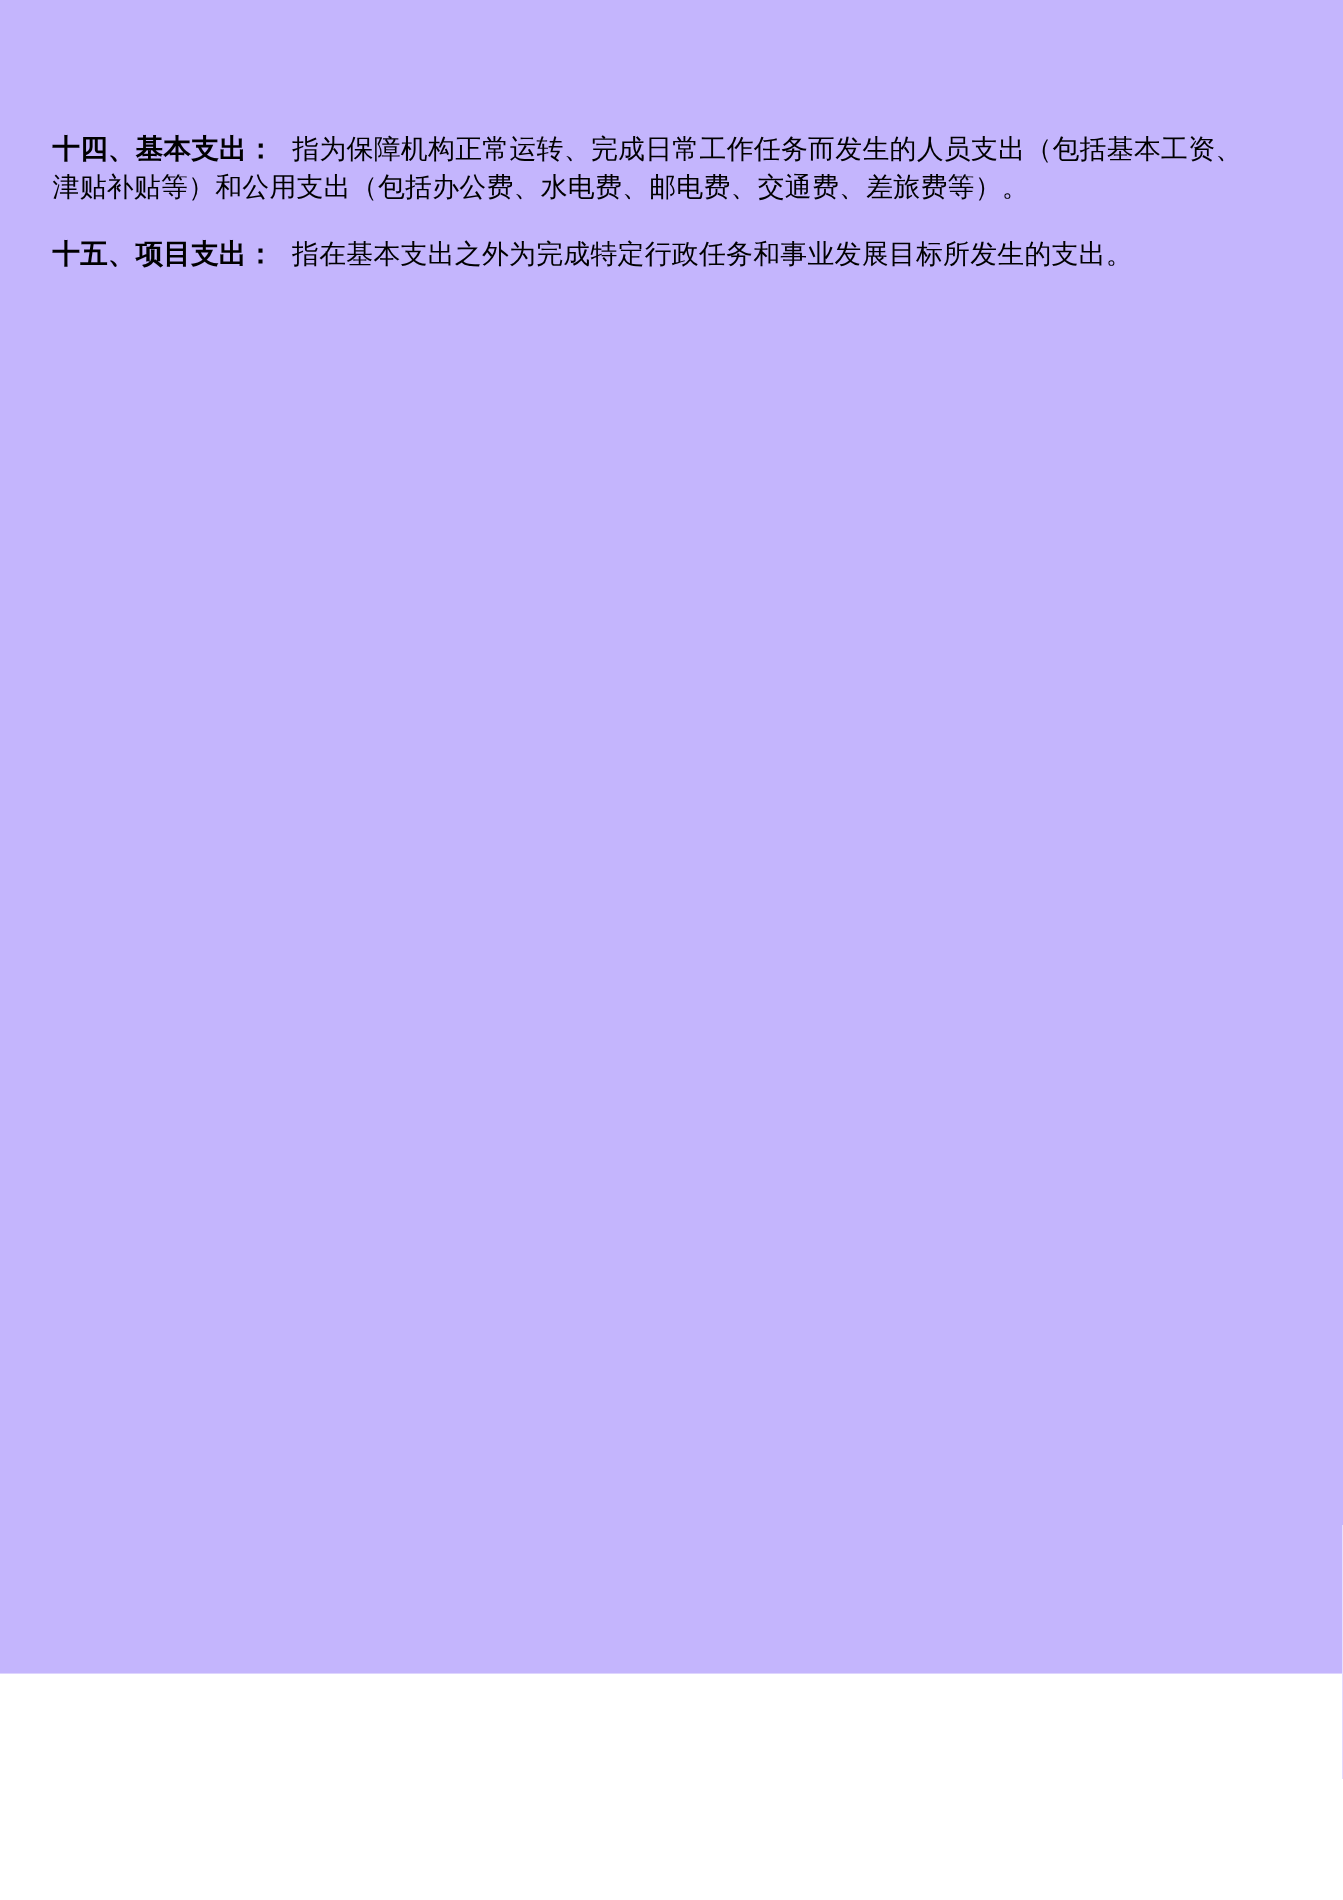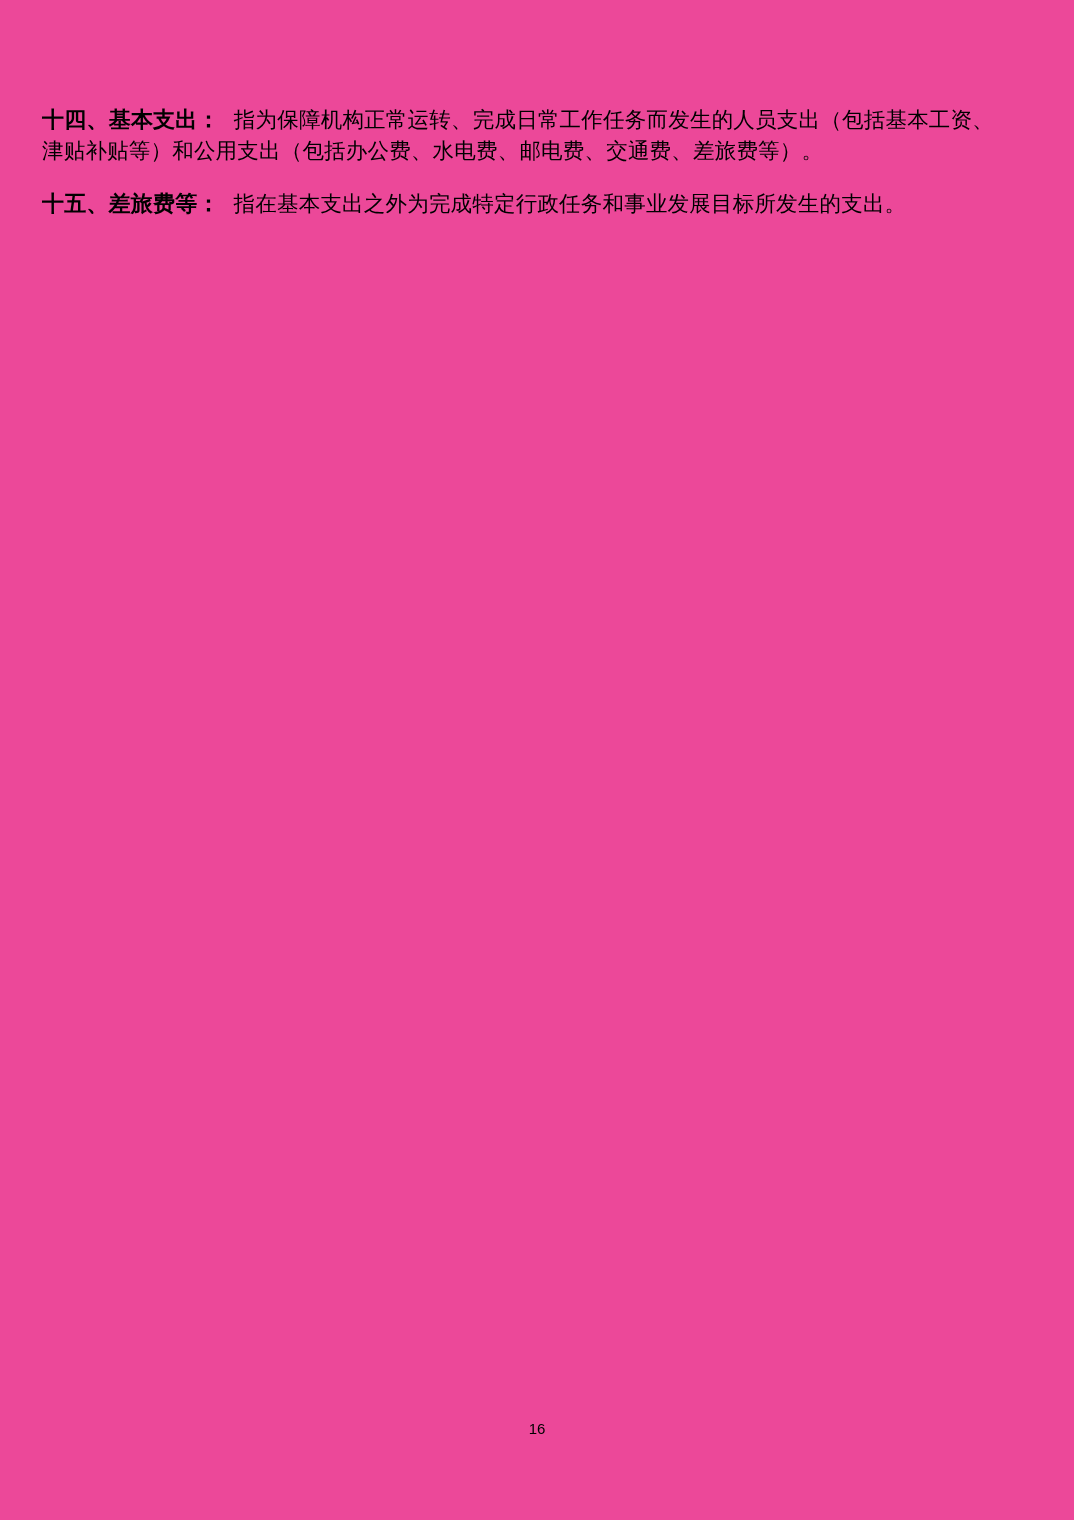--- a/index.html
+++ b/index.html
@@ -3,22 +3,22 @@
 <meta charset="utf-8">
 <style>
   html, body {
     margin: 0;
     padding: 0;
     background: #ffffff;
   }
   .page {
     position: relative;
     width: 1074px;
-    height: 1520px;
-    background: #ec4899;
+    height: 1339px;
+    background: #c4b5fd;
     box-sizing: border-box;
     font-family: "DejaVu Sans", "Liberation Sans", sans-serif;
     color: #000000;
     overflow: hidden;
   }
   .content {
     position: absolute;
     left: 42px;
     top: 104px;
     width: 952px;
@@ -55,21 +55,21 @@
 
 <div class="page">
 
   <div class="content">
 
     <p class="para p1">
       <span class="lead">十四、基本支出：</span><span class="gap"></span><span>指为保障机构正常运转、完成日常工作任务而发生的人员支出（包括基本工资、津贴补贴等）和公用支出（包括办公费、水电费、邮电费、交通费、差旅费等）。</span>
     </p>
 
     <p class="para p2">
-      <span class="lead">十五、差旅费等：</span><span class="gap"></span><span>指在基本支出之外为完成特定行政任务和事业发展目标所发生的支出。</span>
+      <span class="lead">十五、项目支出：</span><span class="gap"></span><span>指在基本支出之外为完成特定行政任务和事业发展目标所发生的支出。</span>
     </p>
 
 
   </div>
 
   <div class="page-number">16</div>
 
 </div>
 
 </body></html>

